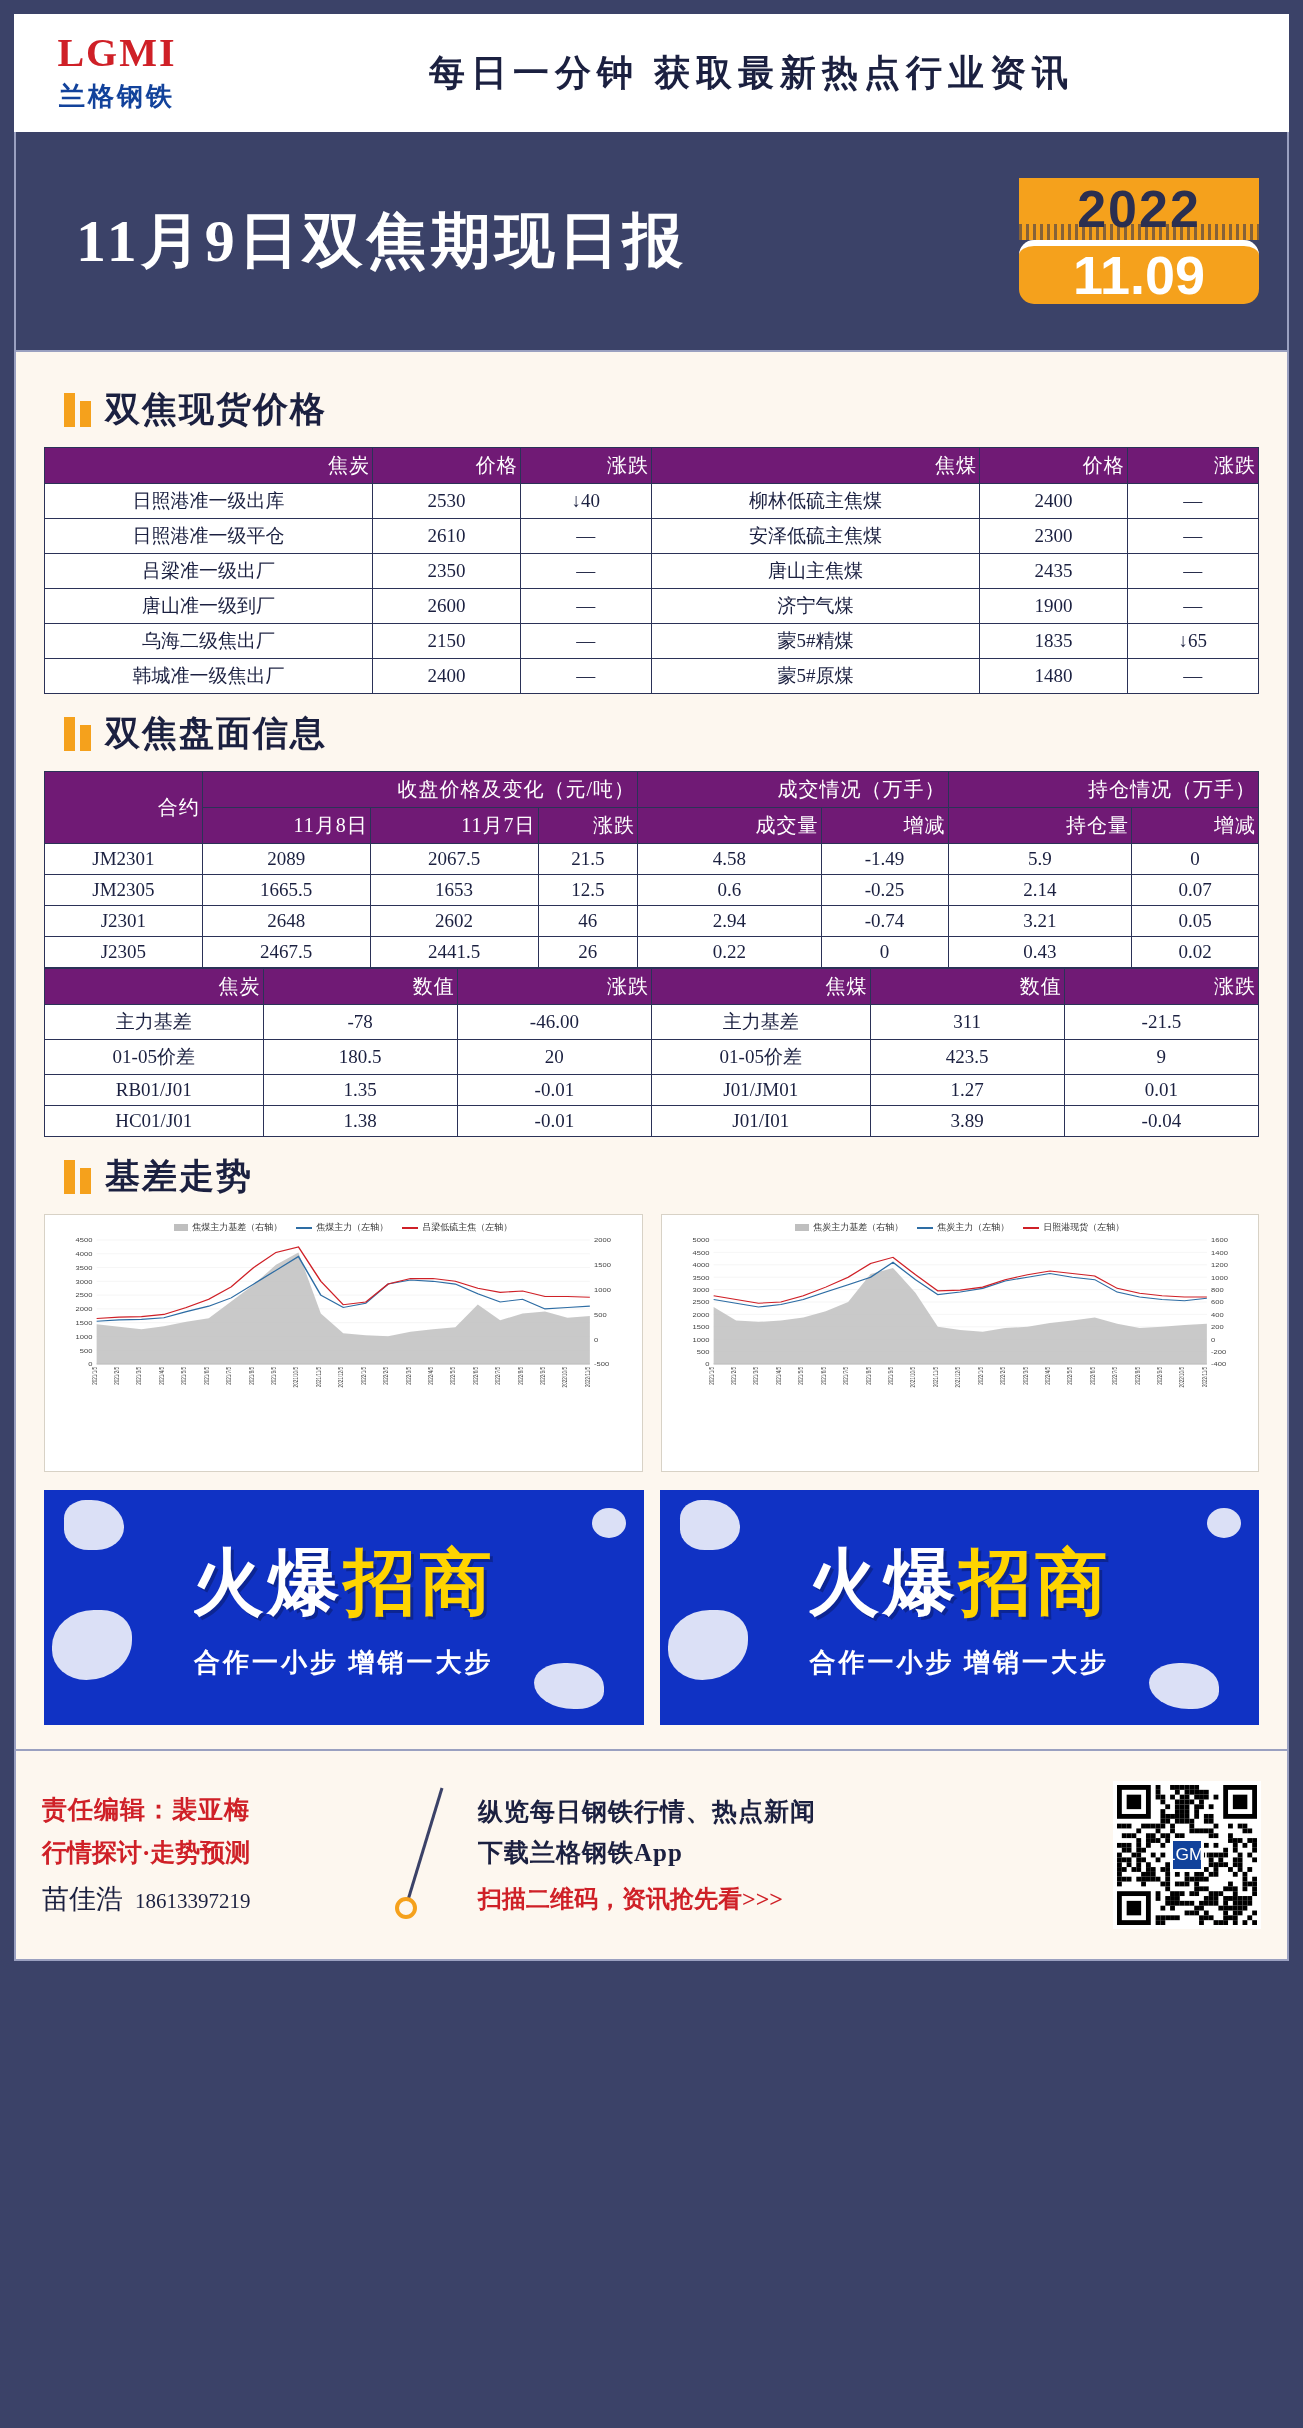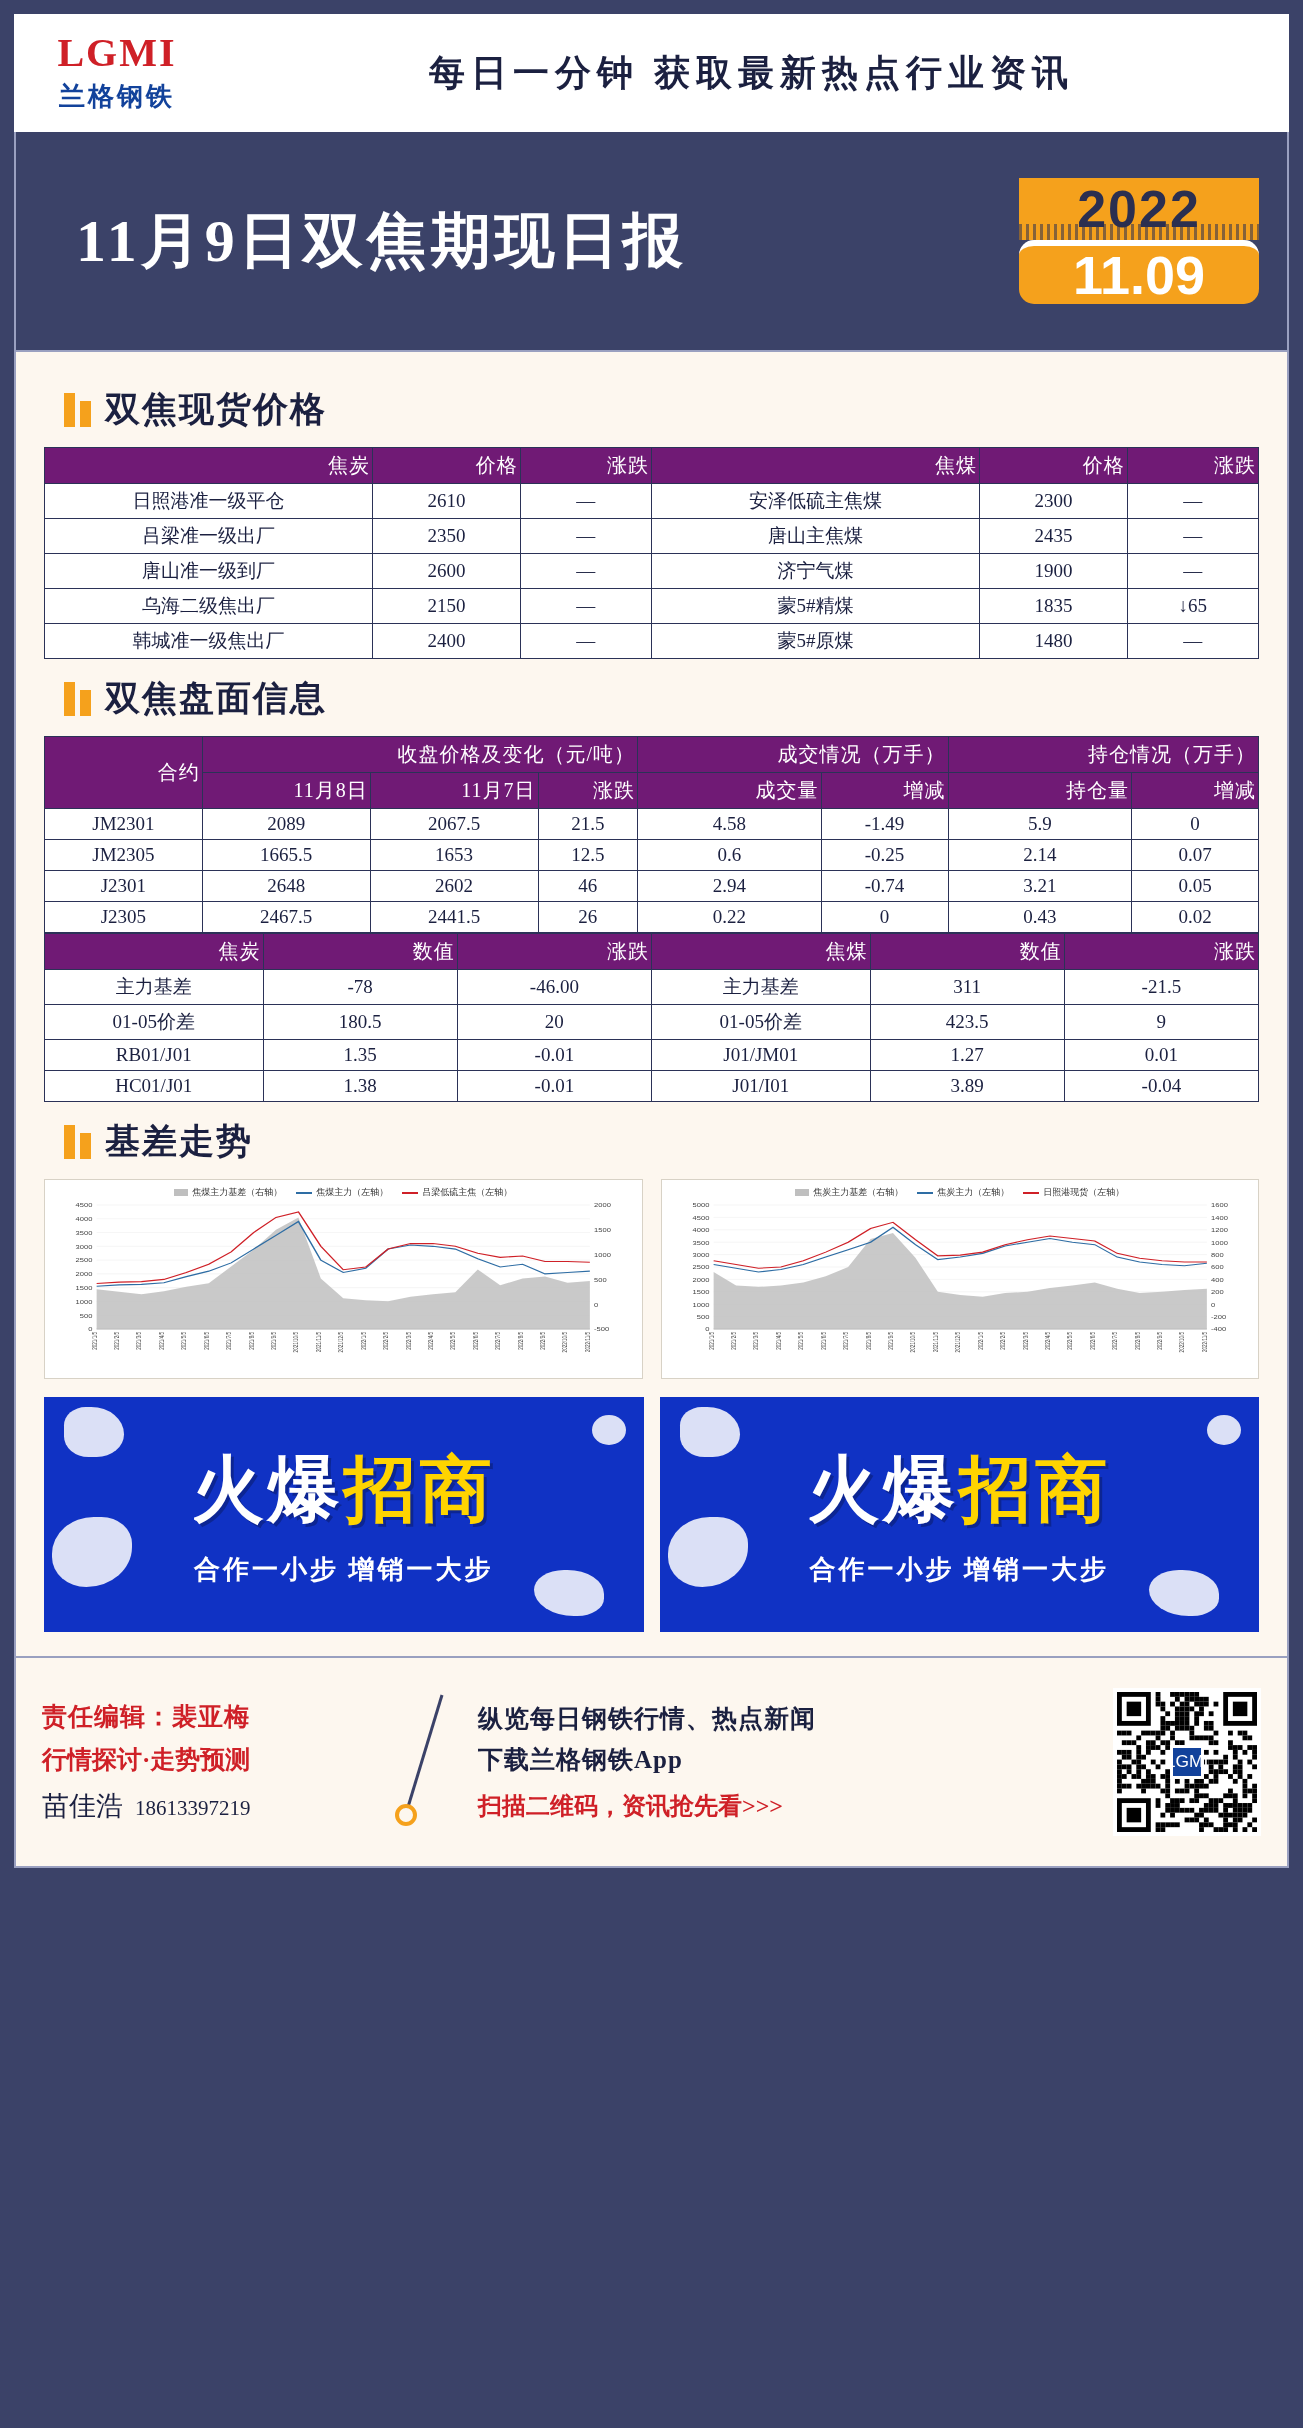--- a/index.html
+++ b/index.html
@@ -161,21 +161,21 @@
   .tbl-fut thead th { font-size:19px; }
   .tbl-fut td { font-size:19px; }
 
   
   .charts { display:flex; gap:18px; margin-top:6px; }
   .chart-box {
     flex:1;
     background:#ffffff;
     border:1px solid #d8d2c6;
     padding:6px 4px 2px 4px;
-    height:200px;
+    height:258px;
     position:relative;
   }
   .chart-legend {
     display:flex;
     justify-content:center;
     gap:14px;
     font-size:9px;
     color:#333;
     margin-bottom:2px;
   }
@@ -311,20 +311,28 @@
         <tr>
           <th>焦炭</th>
           <th>价格</th>
           <th>涨跌</th>
           <th>焦煤</th>
           <th>价格</th>
           <th>涨跌</th>
         </tr>
       </thead>
       <tbody>
+        <tr>
+          <td class="name">日照港准一级出库</td>
+          <td class="num">2530</td>
+          <td class="chg">↓40</td>
+          <td class="name">柳林低硫主焦煤</td>
+          <td class="num">2400</td>
+          <td class="chg">—</td>
+        </tr>
         <tr>
           <td class="name">日照港准一级平仓</td>
           <td class="num">2610</td>
           <td class="chg">—</td>
           <td class="name">安泽低硫主焦煤</td>
           <td class="num">2300</td>
           <td class="chg">—</td>
         </tr>
         <tr>
           <td class="name">吕梁准一级出厂</td>

